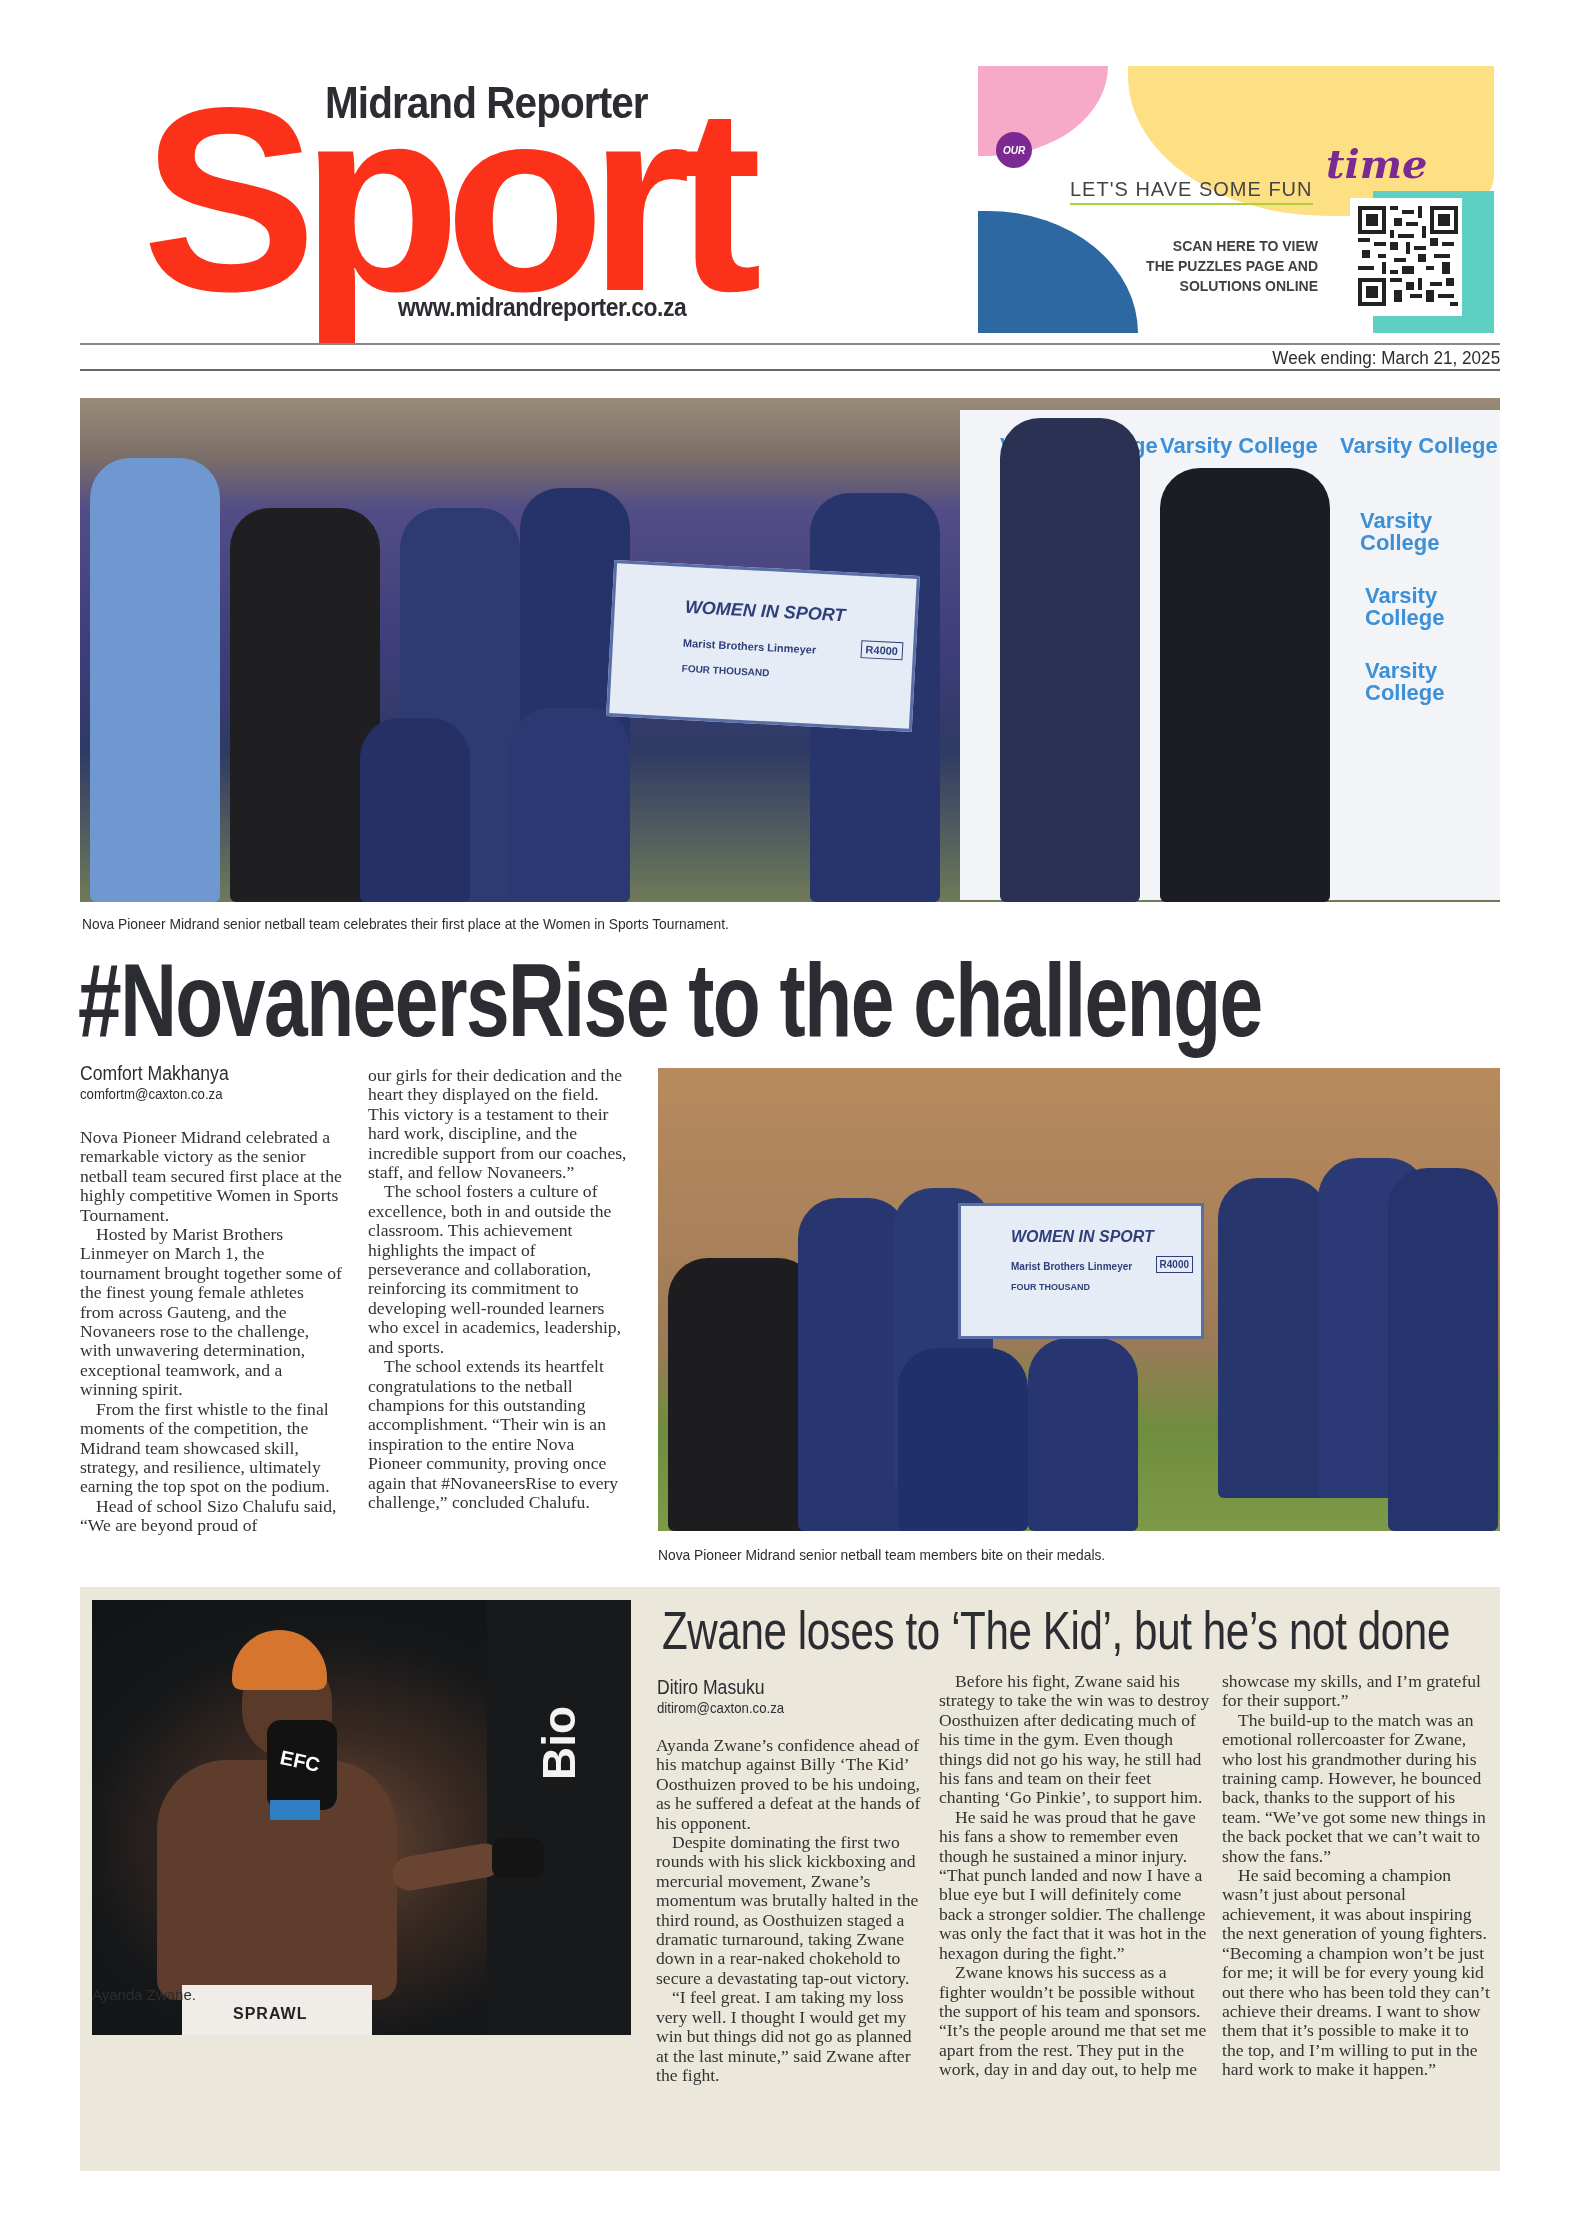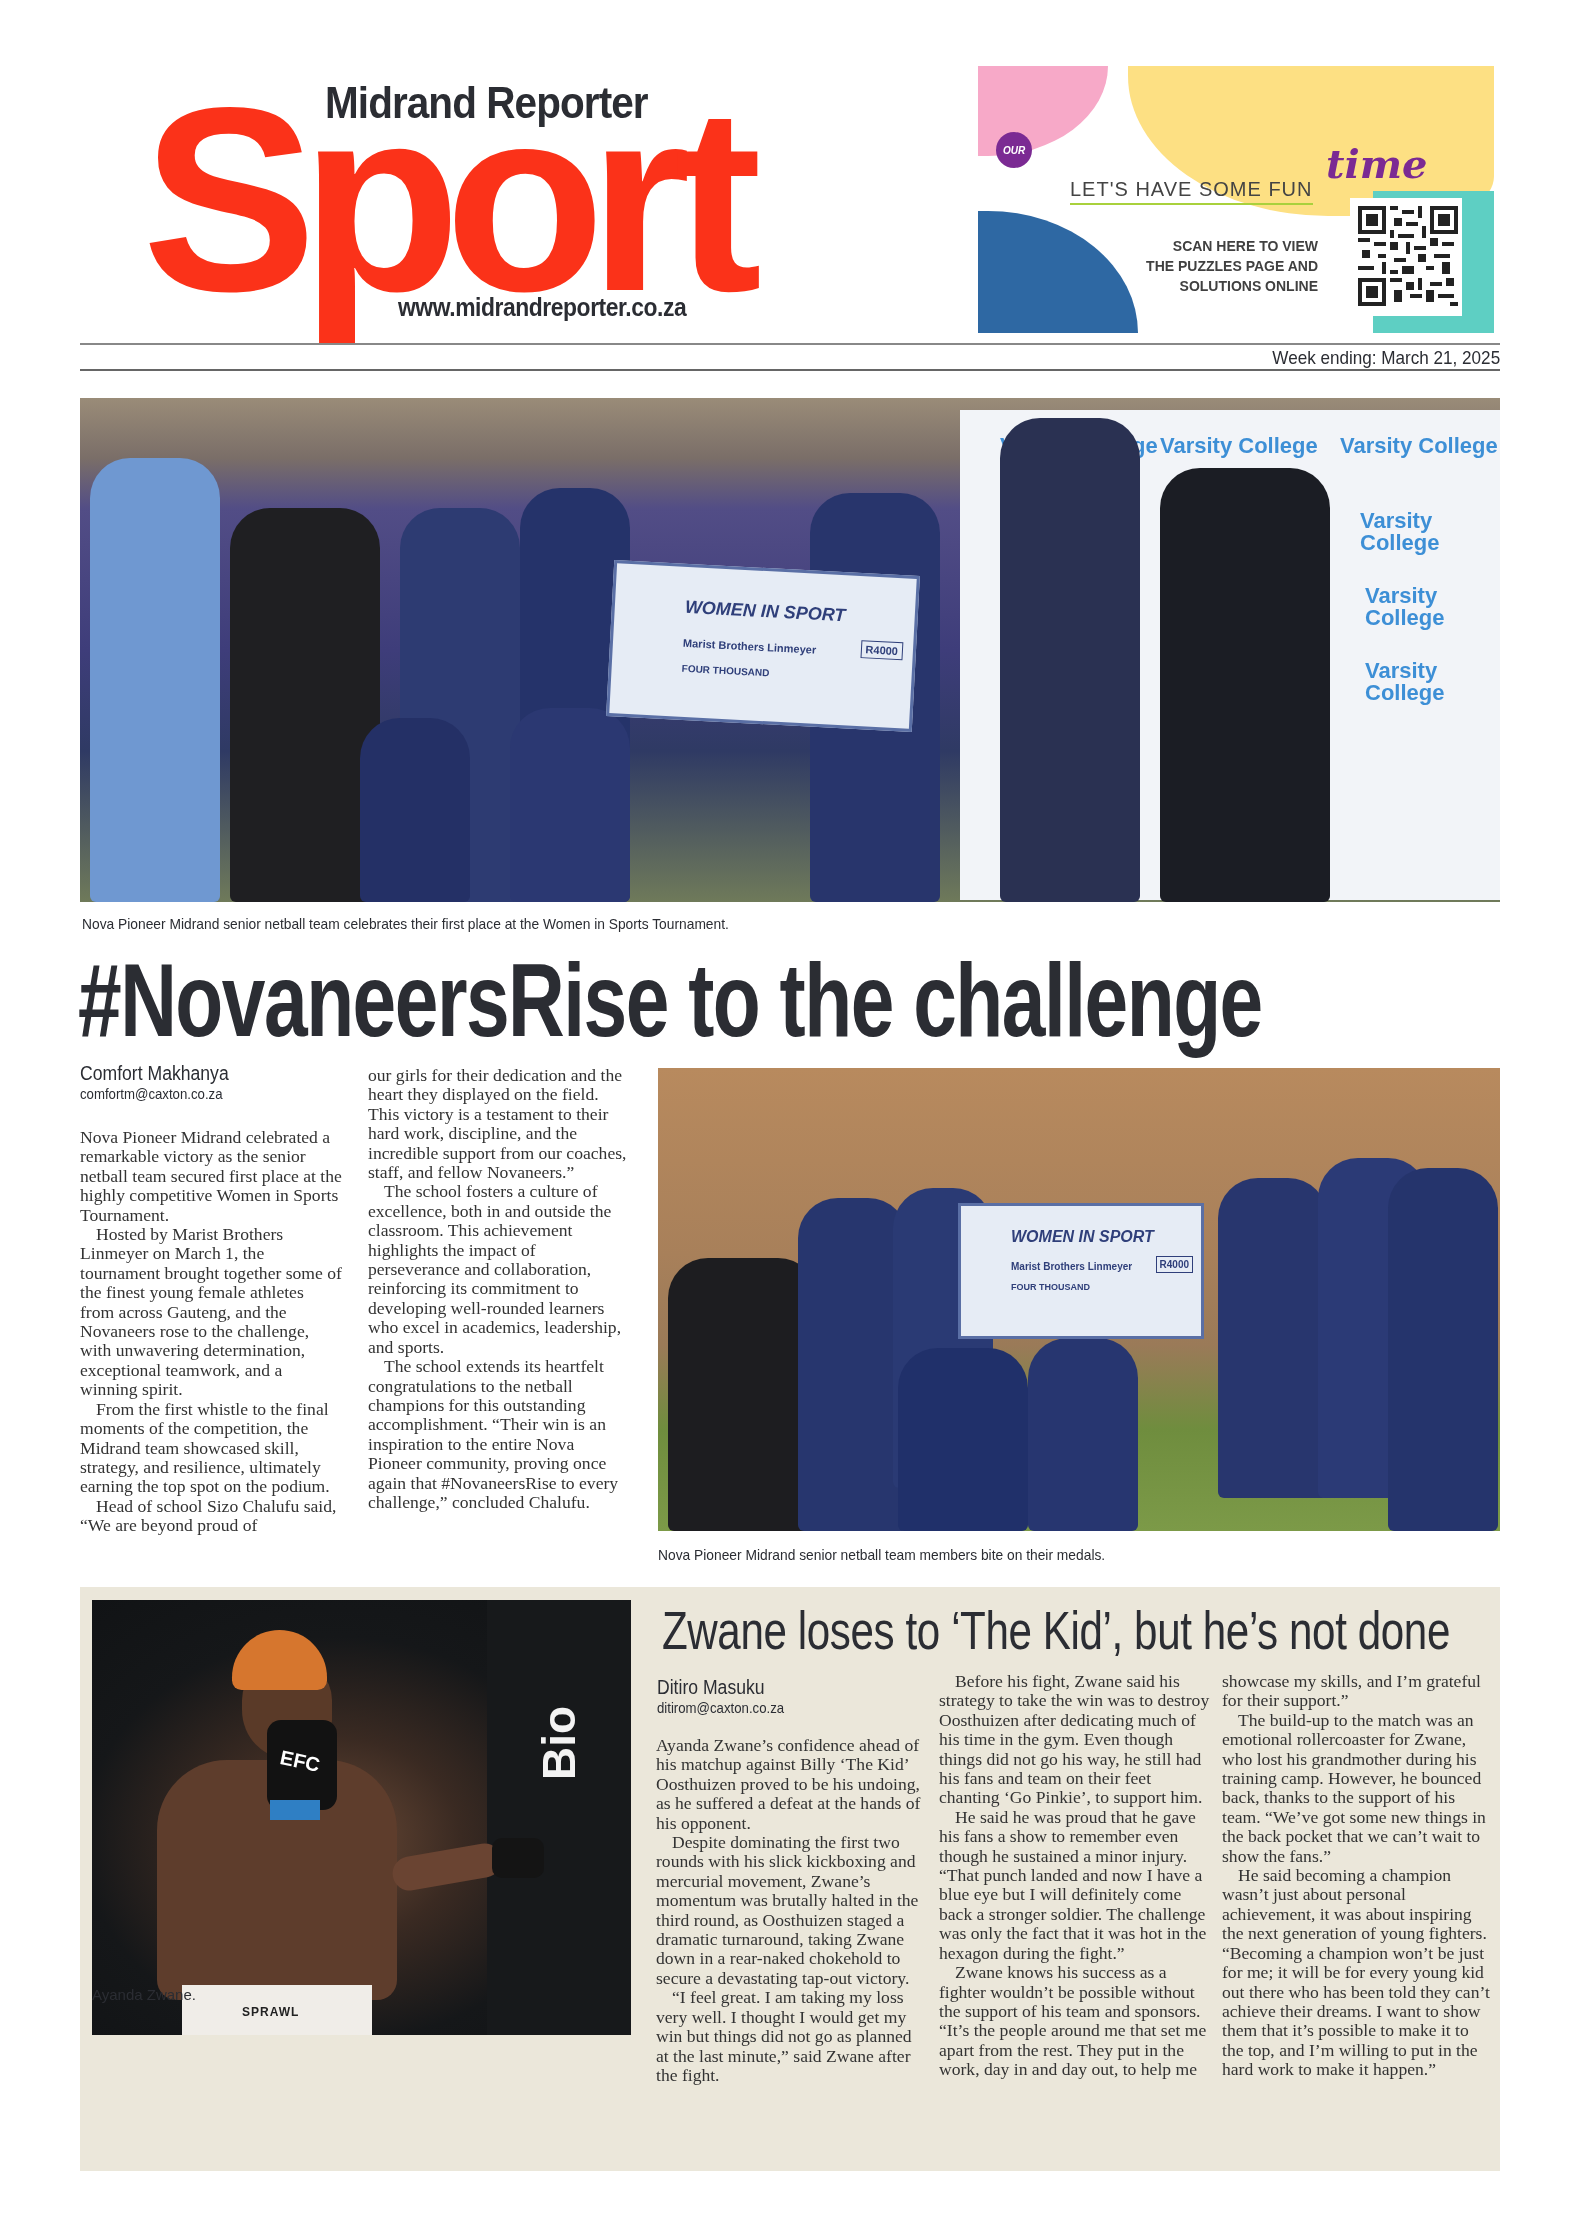--- a/index.html
+++ b/index.html
@@ -59,21 +59,21 @@
   .photo2 { left:658px; top:1068px; width:842px; height:463px; background:linear-gradient(180deg,#b88a5e 0%,#a8805a 40%,#9a7a58 60%,#6f8d3e 78%,#7c9a48 100%); }
   .photo2 .cheque { position:absolute; left:300px; top:135px; width:240px; height:130px; background:#e6ecf5; border:3px solid #5a6fa5; }
   .cap2 { left:658px; top:1546px; }
 
   
   .box2 { left:80px; top:1587px; width:1420px; height:584px; background:#ebe7da; }
   .photo3 { left:92px; top:1600px; width:539px; height:435px; background:radial-gradient(ellipse at 45% 55%, #6b4a36 0%, #3a2a22 30%, #151719 60%, #101214 100%); }
   .photo3 .pole { position:absolute; left:395px; top:0; width:144px; height:435px; background:#17191b; }
   .photo3 .bio { position:absolute; left:440px; top:180px; font-weight:bold; font-size:46px; color:#f3f3f3; transform:rotate(-90deg); transform-origin:left top; }
   .photo3 .efc { position:absolute; left:188px; top:150px; font-weight:bold; font-size:20px; color:#fff; transform:rotate(12deg); }
-  .photo3 .sprawl { position:absolute; left:150px; top:405px; font-weight:bold; font-size:12px; color:#222; letter-spacing:1px; }
+  .photo3 .sprawl { position:absolute; left:141px; top:405px; font-weight:bold; font-size:16px; color:#222; letter-spacing:1px; }
   .photo3 .hair { position:absolute; left:140px; top:30px; width:95px; height:60px; background:#d6762e; border-radius:50px 50px 10px 10px; }
   .photo3 .head { position:absolute; left:150px; top:60px; width:90px; height:100px; background:#5a3a28; border-radius:40px 40px 40px 50px; }
   .photo3 .torso { position:absolute; left:65px; top:160px; width:240px; height:240px; background:#5e3d2c; border-radius:70px 70px 20px 20px; }
   .photo3 .shorts { position:absolute; left:90px; top:385px; width:190px; height:50px; background:#f0ede8; }
   .photo3 .glove1 { position:absolute; left:175px; top:120px; width:70px; height:90px; background:#121212; border-radius:14px; }
   .photo3 .wrap1 { position:absolute; left:178px; top:200px; width:50px; height:20px; background:#2f7fc4; }
   .photo3 .arm { position:absolute; left:300px; top:250px; width:110px; height:34px; background:#6a4432; border-radius:17px; transform:rotate(-10deg); }
   .photo3 .glove2 { position:absolute; left:400px; top:238px; width:52px; height:40px; background:#141414; border-radius:10px; }
   .cap3 { left:92px; top:1986px; font-size:15px; transform:none; }
 

